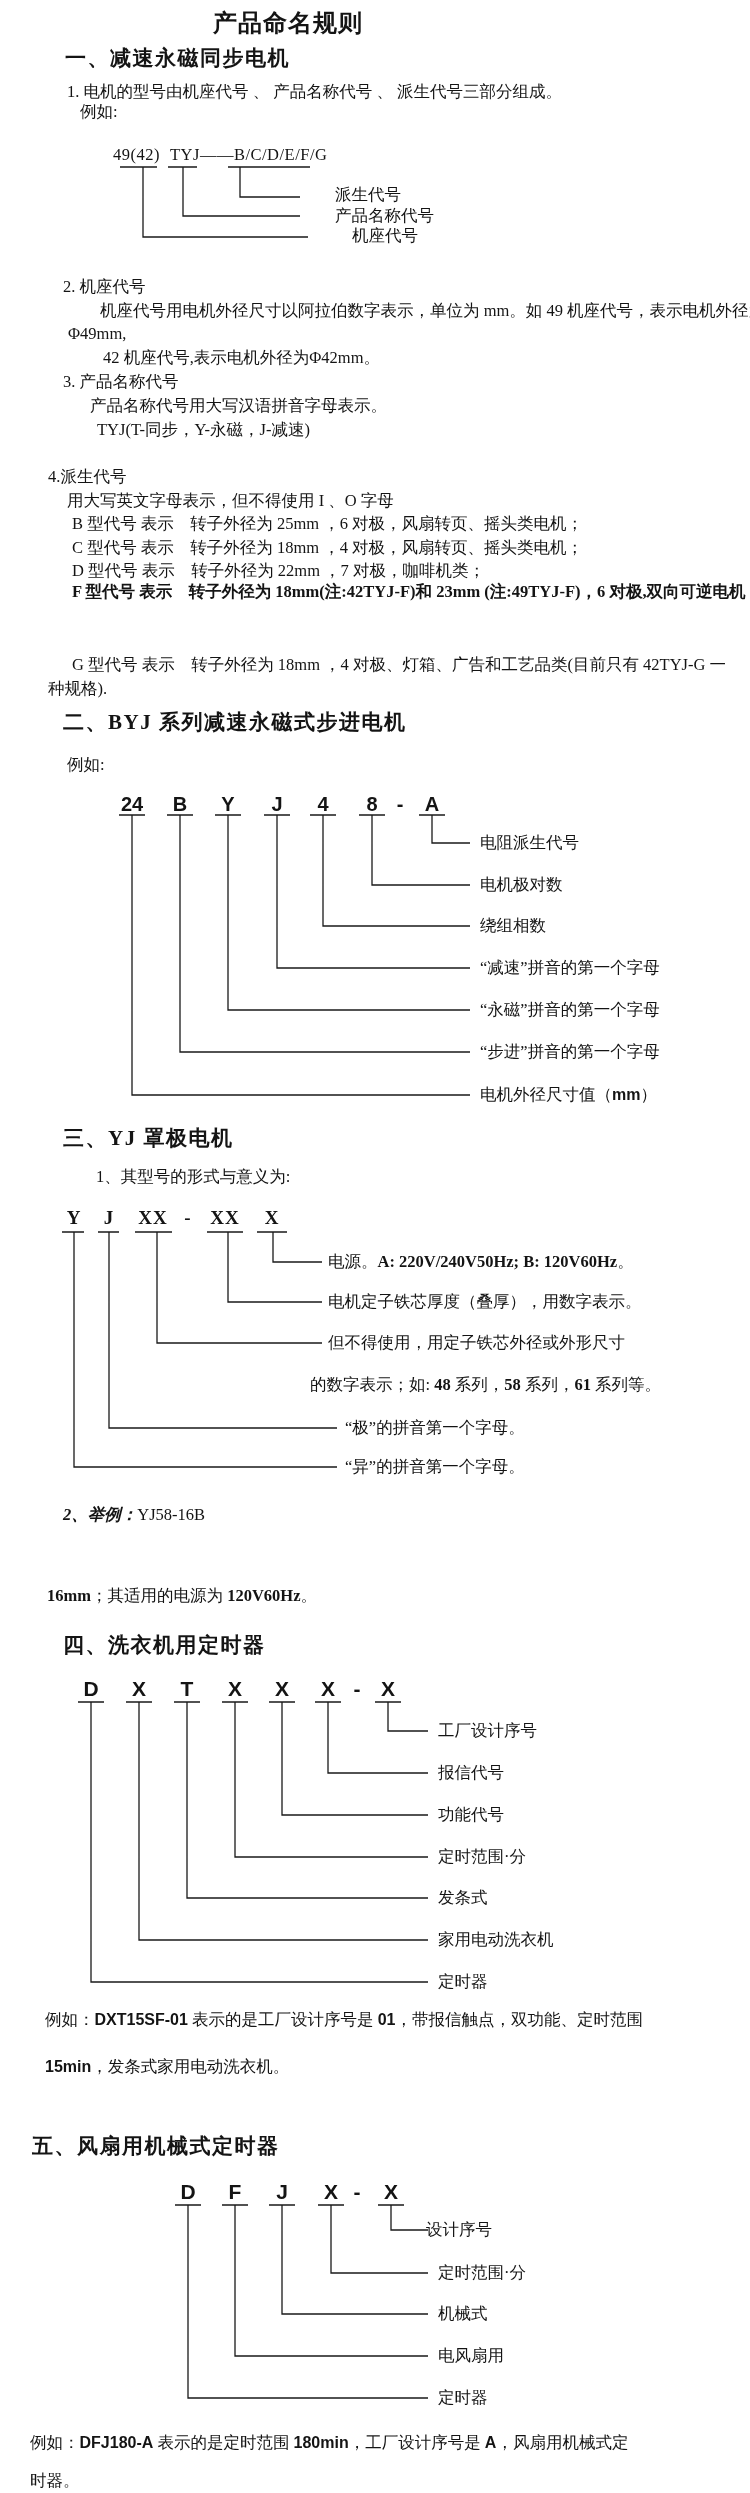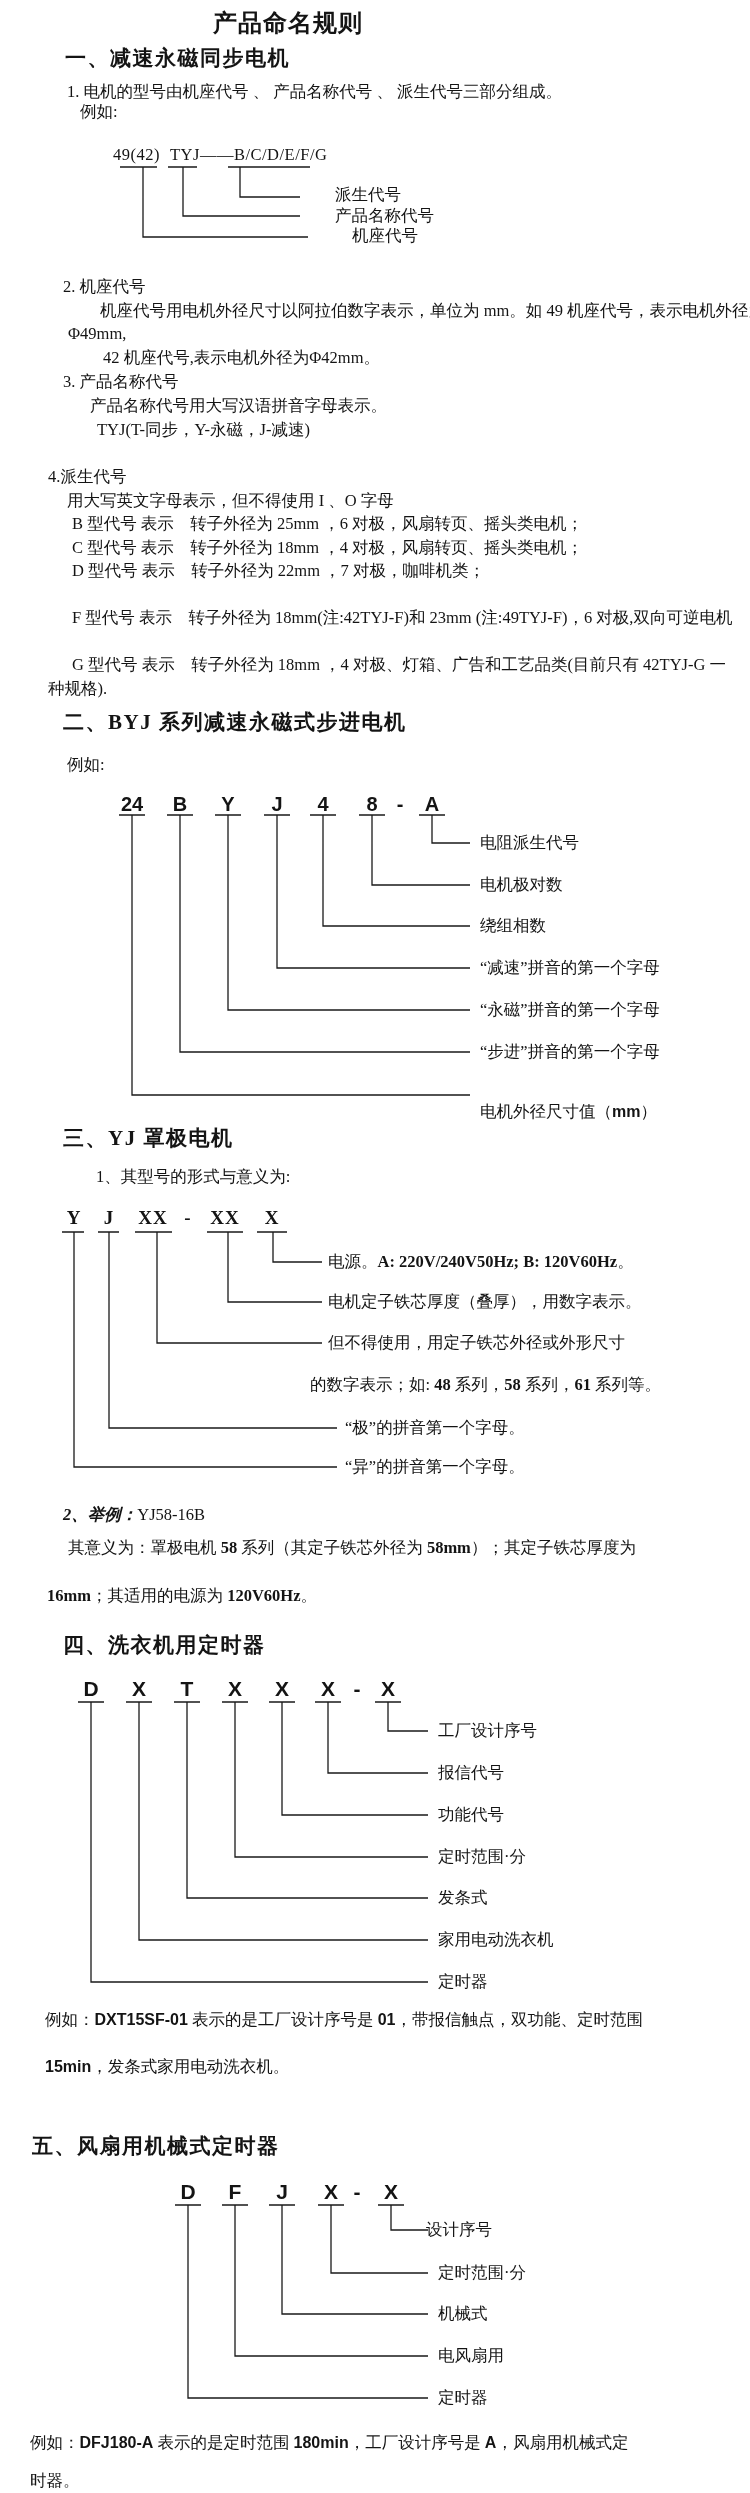--- a/index.html
+++ b/index.html
@@ -50,21 +50,21 @@
   <div class="abs t" style="left:68px;top:323px;font-family:Liberation Serif, serif;">Φ49mm,</div>
   <div class="abs t" style="left:103px;top:347px;">42 机座代号,表示电机外径为Φ42mm。</div>
   <div class="abs t" style="left:63px;top:371px;">3. 产品名称代号</div>
   <div class="abs t" style="left:90px;top:395px;">产品名称代号用大写汉语拼音字母表示。</div>
   <div class="abs t" style="left:97px;top:419px;">TYJ(T-同步，Y-永磁，J-减速)</div>
   <div class="abs t" style="left:48px;top:466px;">4.派生代号</div>
   <div class="abs t" style="left:67px;top:490px;">用大写英文字母表示，但不得使用 I 、O 字母</div>
   <div class="abs t" style="left:72px;top:513px;">B 型代号 表示　转子外径为 25mm ，6 对极，风扇转页、摇头类电机；</div>
   <div class="abs t" style="left:72px;top:537px;">C 型代号 表示　转子外径为 18mm ，4 对极，风扇转页、摇头类电机；</div>
   <div class="abs t" style="left:72px;top:560px;">D 型代号 表示　转子外径为 22mm ，7 对极，咖啡机类；</div>
-  <div class="abs t" style="left:72px;top:607px;">F 型代号 表示　转子外径为 18mm(注:42TYJ-F)和 23mm (注:49TYJ-F)，6 对极,双向可逆电机</div>
+  <div class="abs t" style="left:72px;top:581px;font-weight:bold;">F 型代号 表示　转子外径为 18mm(注:42TYJ-F)和 23mm (注:49TYJ-F)，6 对极,双向可逆电机</div>
   <div class="abs t" style="left:72px;top:654px;">G 型代号 表示　转子外径为 18mm ，4 对极、灯箱、广告和工艺品类(目前只有 42TYJ-G 一</div>
   <div class="abs t" style="left:48px;top:678px;">种规格).</div>
 
   <div class="abs h" style="left:63px;top:710px;">二、BYJ 系列减速永磁式步进电机</div>
   <div class="abs t" style="left:67px;top:754px;">例如:</div>
 
   <div class="abs lt2 ctr" style="left:132px;top:793px;">24</div>
   <div class="abs lt2 ctr" style="left:180px;top:793px;">B</div>
   <div class="abs lt2 ctr" style="left:228px;top:793px;">Y</div>
   <div class="abs lt2 ctr" style="left:277px;top:793px;">J</div>
@@ -72,41 +72,40 @@
   <div class="abs lt2 ctr" style="left:372px;top:793px;">8</div>
   <div class="abs lt2 ctr" style="left:400px;top:793px;">-</div>
   <div class="abs lt2 ctr" style="left:432px;top:793px;">A</div>
 
   <div class="abs t" style="left:480px;top:832px;">电阻派生代号</div>
   <div class="abs t" style="left:480px;top:874px;">电机极对数</div>
   <div class="abs t" style="left:480px;top:915px;">绕组相数</div>
   <div class="abs t" style="left:480px;top:957px;">“减速”拼音的第一个字母</div>
   <div class="abs t" style="left:480px;top:999px;">“永磁”拼音的第一个字母</div>
   <div class="abs t" style="left:480px;top:1041px;">“步进”拼音的第一个字母</div>
-  <div class="abs t" style="left:480px;top:1084px;margin-top:17px;"><span>电机外径尺寸值（</span><span class="bs">mm</span><span>）</span></div>
+  <div class="abs t" style="left:480px;top:1084px;"><span>电机外径尺寸值（</span><span class="bs">mm</span><span>）</span></div>
 
   <div class="abs h" style="left:63px;top:1126px;">三、YJ 罩极电机</div>
   <div class="abs t" style="left:85px;top:1166px;margin-left:11px;">1、其型号的形式与意义为:</div>
 
   <div class="abs lt3 ctr" style="left:74px;top:1207px;">Y</div>
   <div class="abs lt3 ctr" style="left:109px;top:1207px;">J</div>
   <div class="abs lt3 ctr" style="left:153px;top:1207px;">XX</div>
   <div class="abs lt3 ctr" style="left:188px;top:1207px;">-</div>
   <div class="abs lt3 ctr" style="left:225px;top:1207px;">XX</div>
   <div class="abs lt3 ctr" style="left:272px;top:1207px;">X</div>
 
   <div class="abs t" style="left:328px;top:1251px;"><span>电源。</span><span class="b">A: 220V/240V50Hz; B: 120V60Hz</span><span>。</span></div>
   <div class="abs t" style="left:328px;top:1291px;">电机定子铁芯厚度（叠厚），用数字表示。</div>
   <div class="abs t" style="left:328px;top:1332px;">但不得使用，用定子铁芯外径或外形尺寸</div>
   <div class="abs t" style="left:310px;top:1374px;"><span>的数字表示；如: </span><span class="b">48</span><span> 系列，</span><span class="b">58</span><span> 系列，</span><span class="b">61</span><span> 系列等。</span></div>
   <div class="abs t" style="left:345px;top:1417px;">“极”的拼音第一个字母。</div>
   <div class="abs t" style="left:345px;top:1456px;">“异”的拼音第一个字母。</div>
 
   <div class="abs t" style="left:63px;top:1504px;"><span class="cur">2、举例：</span><span>YJ58-16B</span></div>
-  <div class="abs t" style="left:68px;top:1537px;"><span>其意义为：罩极电机 </span><span class="b">58</span><span> 系列（其定子铁芯外径为 </span><span class="b">58mm</span><span>）；其定子铁芯厚度为</span></div>
   <div class="abs t" style="left:47px;top:1585px;"><span class="b">16mm</span><span>；其适用的电源为 </span><span class="b">120V60Hz</span><span>。</span></div>
 
   <div class="abs h" style="left:63px;top:1633px;">四、洗衣机用定时器</div>
 
   <div class="abs lt45 ctr" style="left:91px;top:1678px;">D</div>
   <div class="abs lt45 ctr" style="left:139px;top:1678px;">X</div>
   <div class="abs lt45 ctr" style="left:187px;top:1678px;">T</div>
   <div class="abs lt45 ctr" style="left:235px;top:1678px;">X</div>
   <div class="abs lt45 ctr" style="left:282px;top:1678px;">X</div>
   <div class="abs lt45 ctr" style="left:328px;top:1678px;">X</div>

